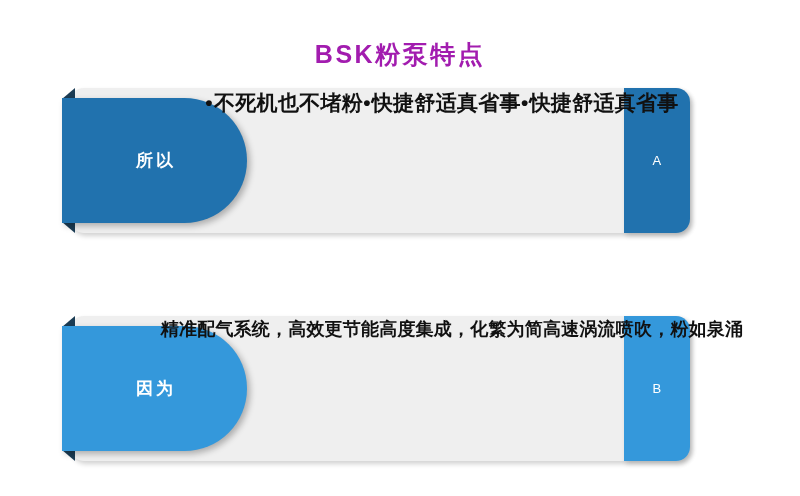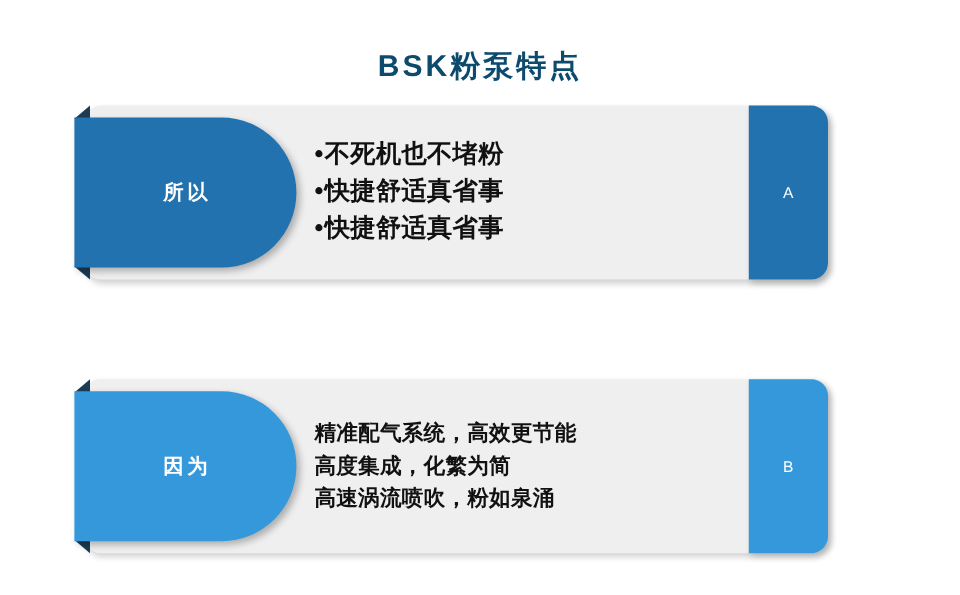--- a/index.html
+++ b/index.html
@@ -26,21 +26,21 @@
 
   
   #title {
     position: absolute;
     left: 0;
     top: 38px;
     width: 800px;
     text-align: center;
     font-size: 25px;
     font-weight: bold;
-    color: #0c4a6e;
+    color: #a21caf;
     letter-spacing: 2.5px;
     white-space: nowrap;
   }
 
   
   .row {
     position: absolute;
     left: 70px;
     width: 620px;
   }
@@ -128,21 +128,21 @@
     border-right: 13px solid #1b3c54;
     border-top: 0 solid transparent;
   }
 
   
   .content {
     position: absolute;
     top: 0;
     height: 145px;
     display: flex;
-    flex-direction: column;
+    flex-direction: row;
     justify-content: center;
   }
   #content-a {
     left: 192px;
     width: 360px;
   }
   #content-b {
     left: 192px;
     width: 380px;
   }

